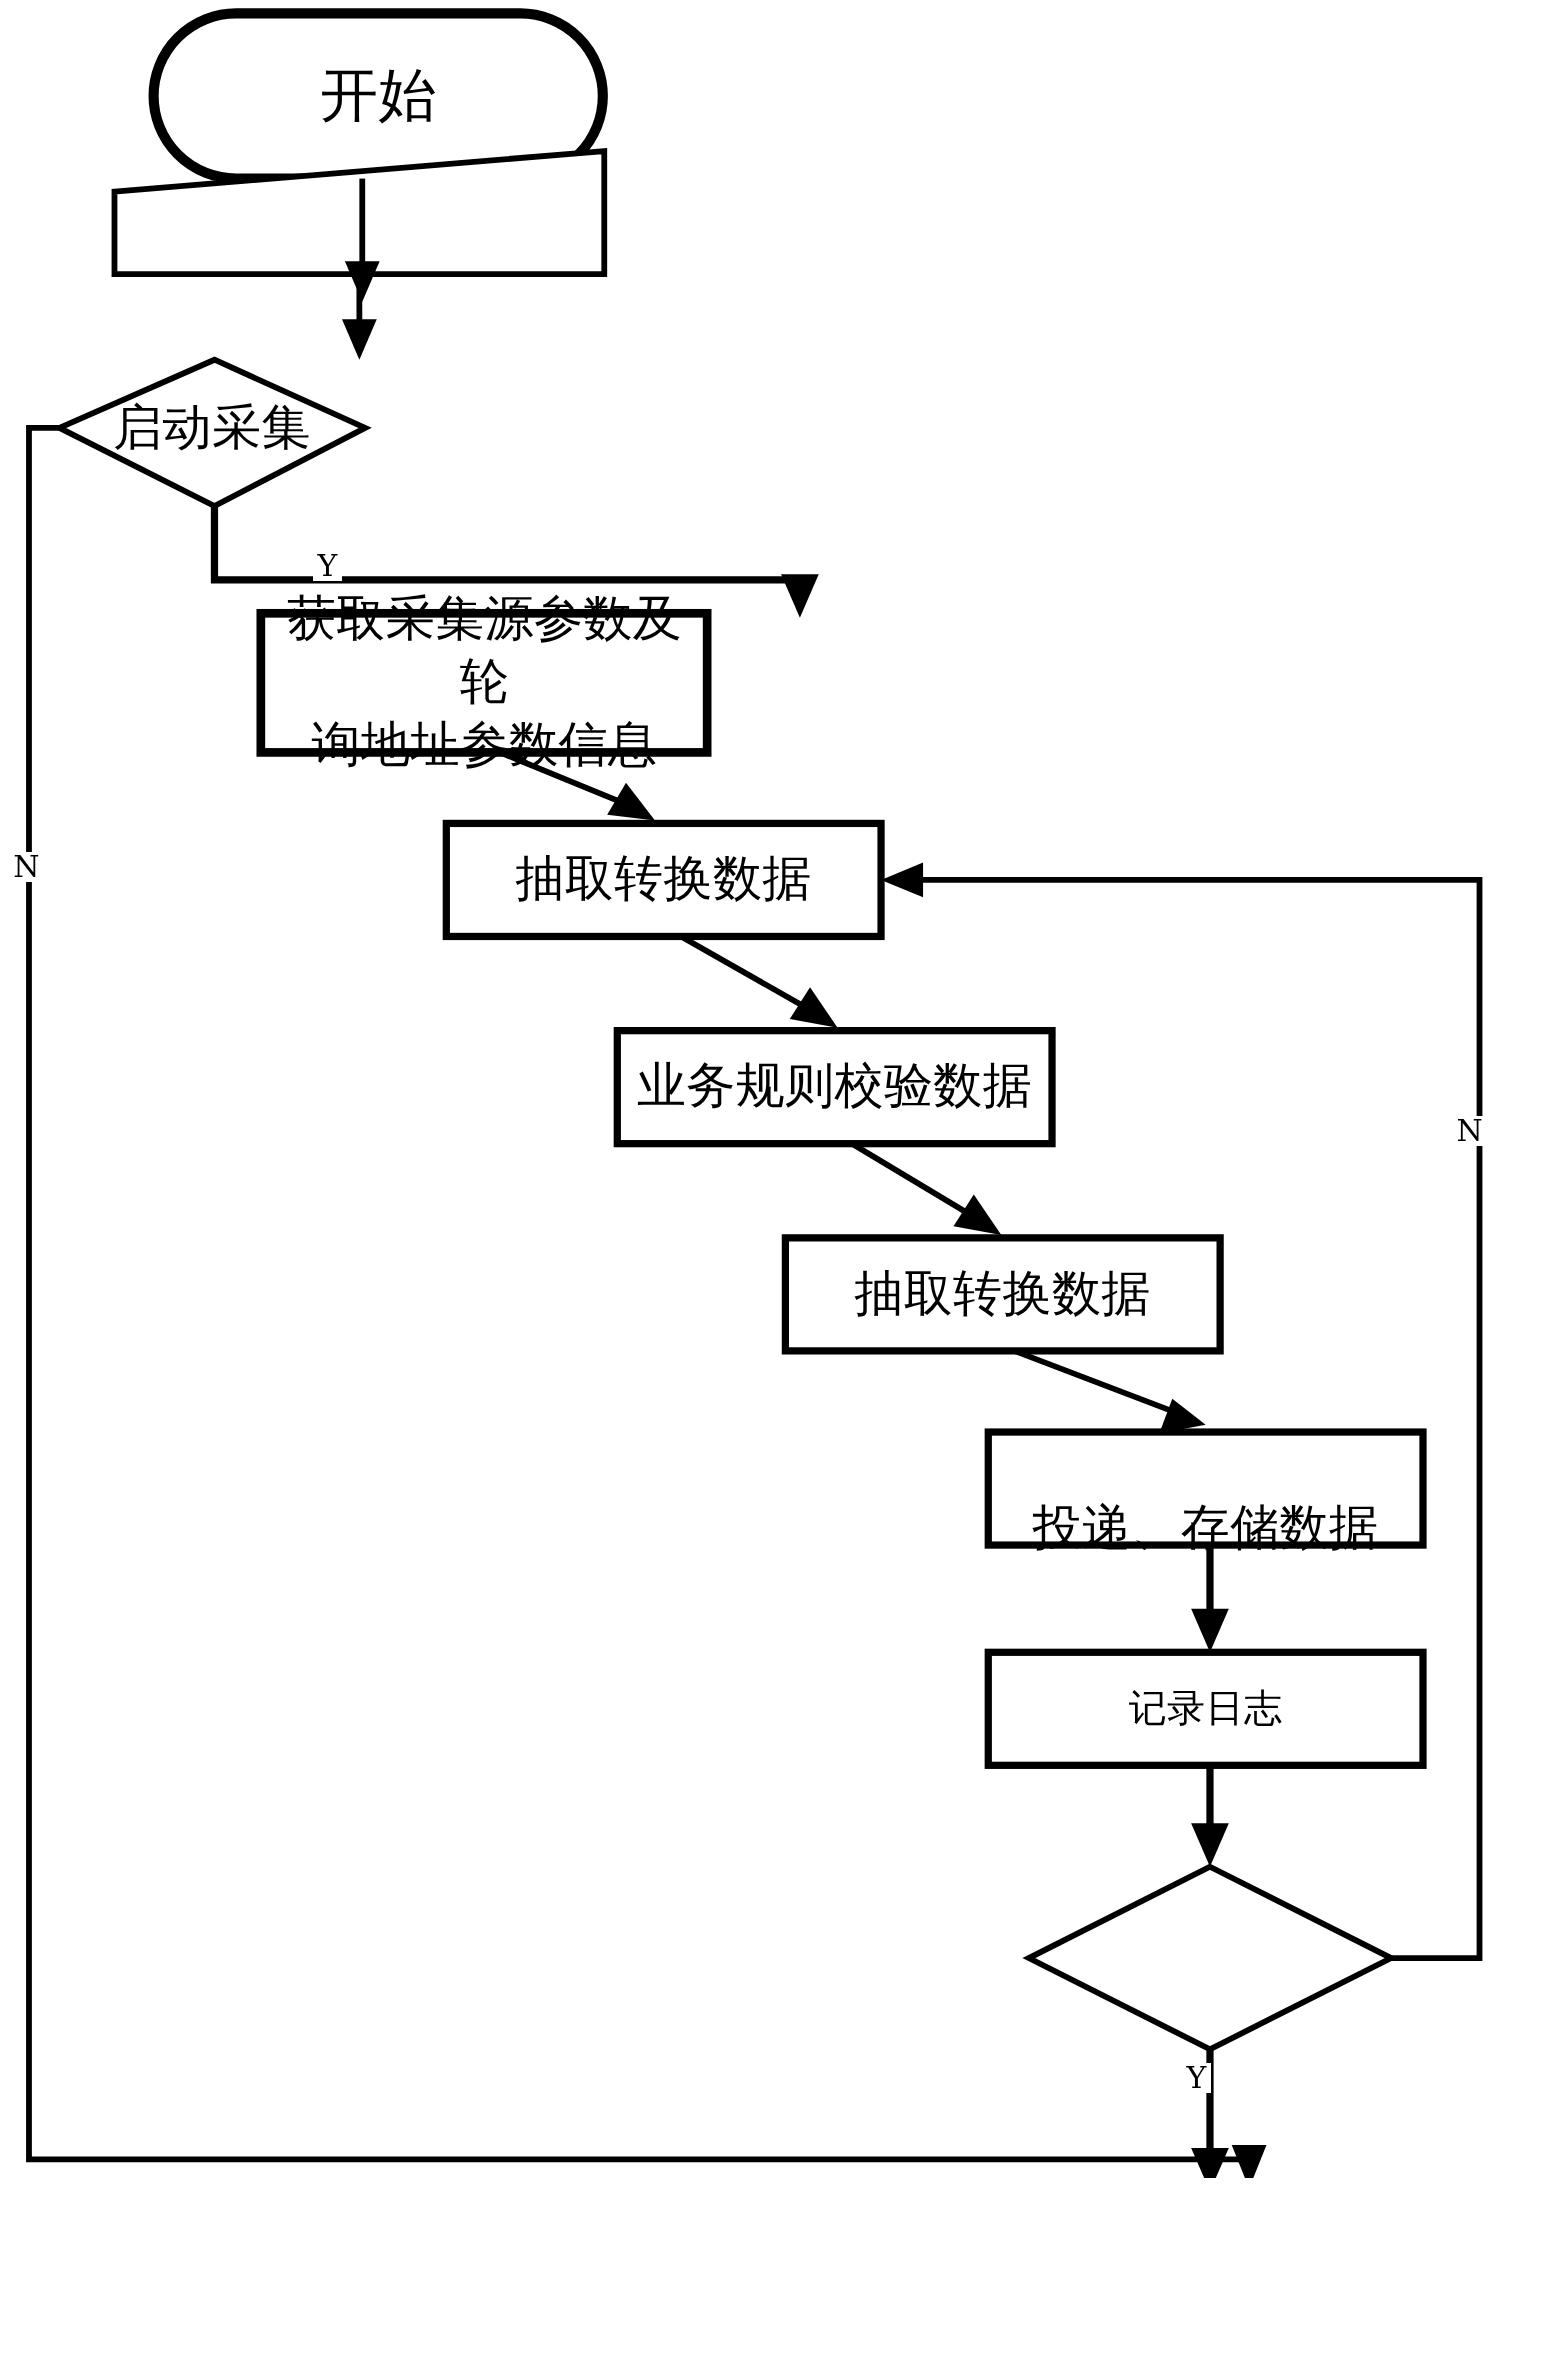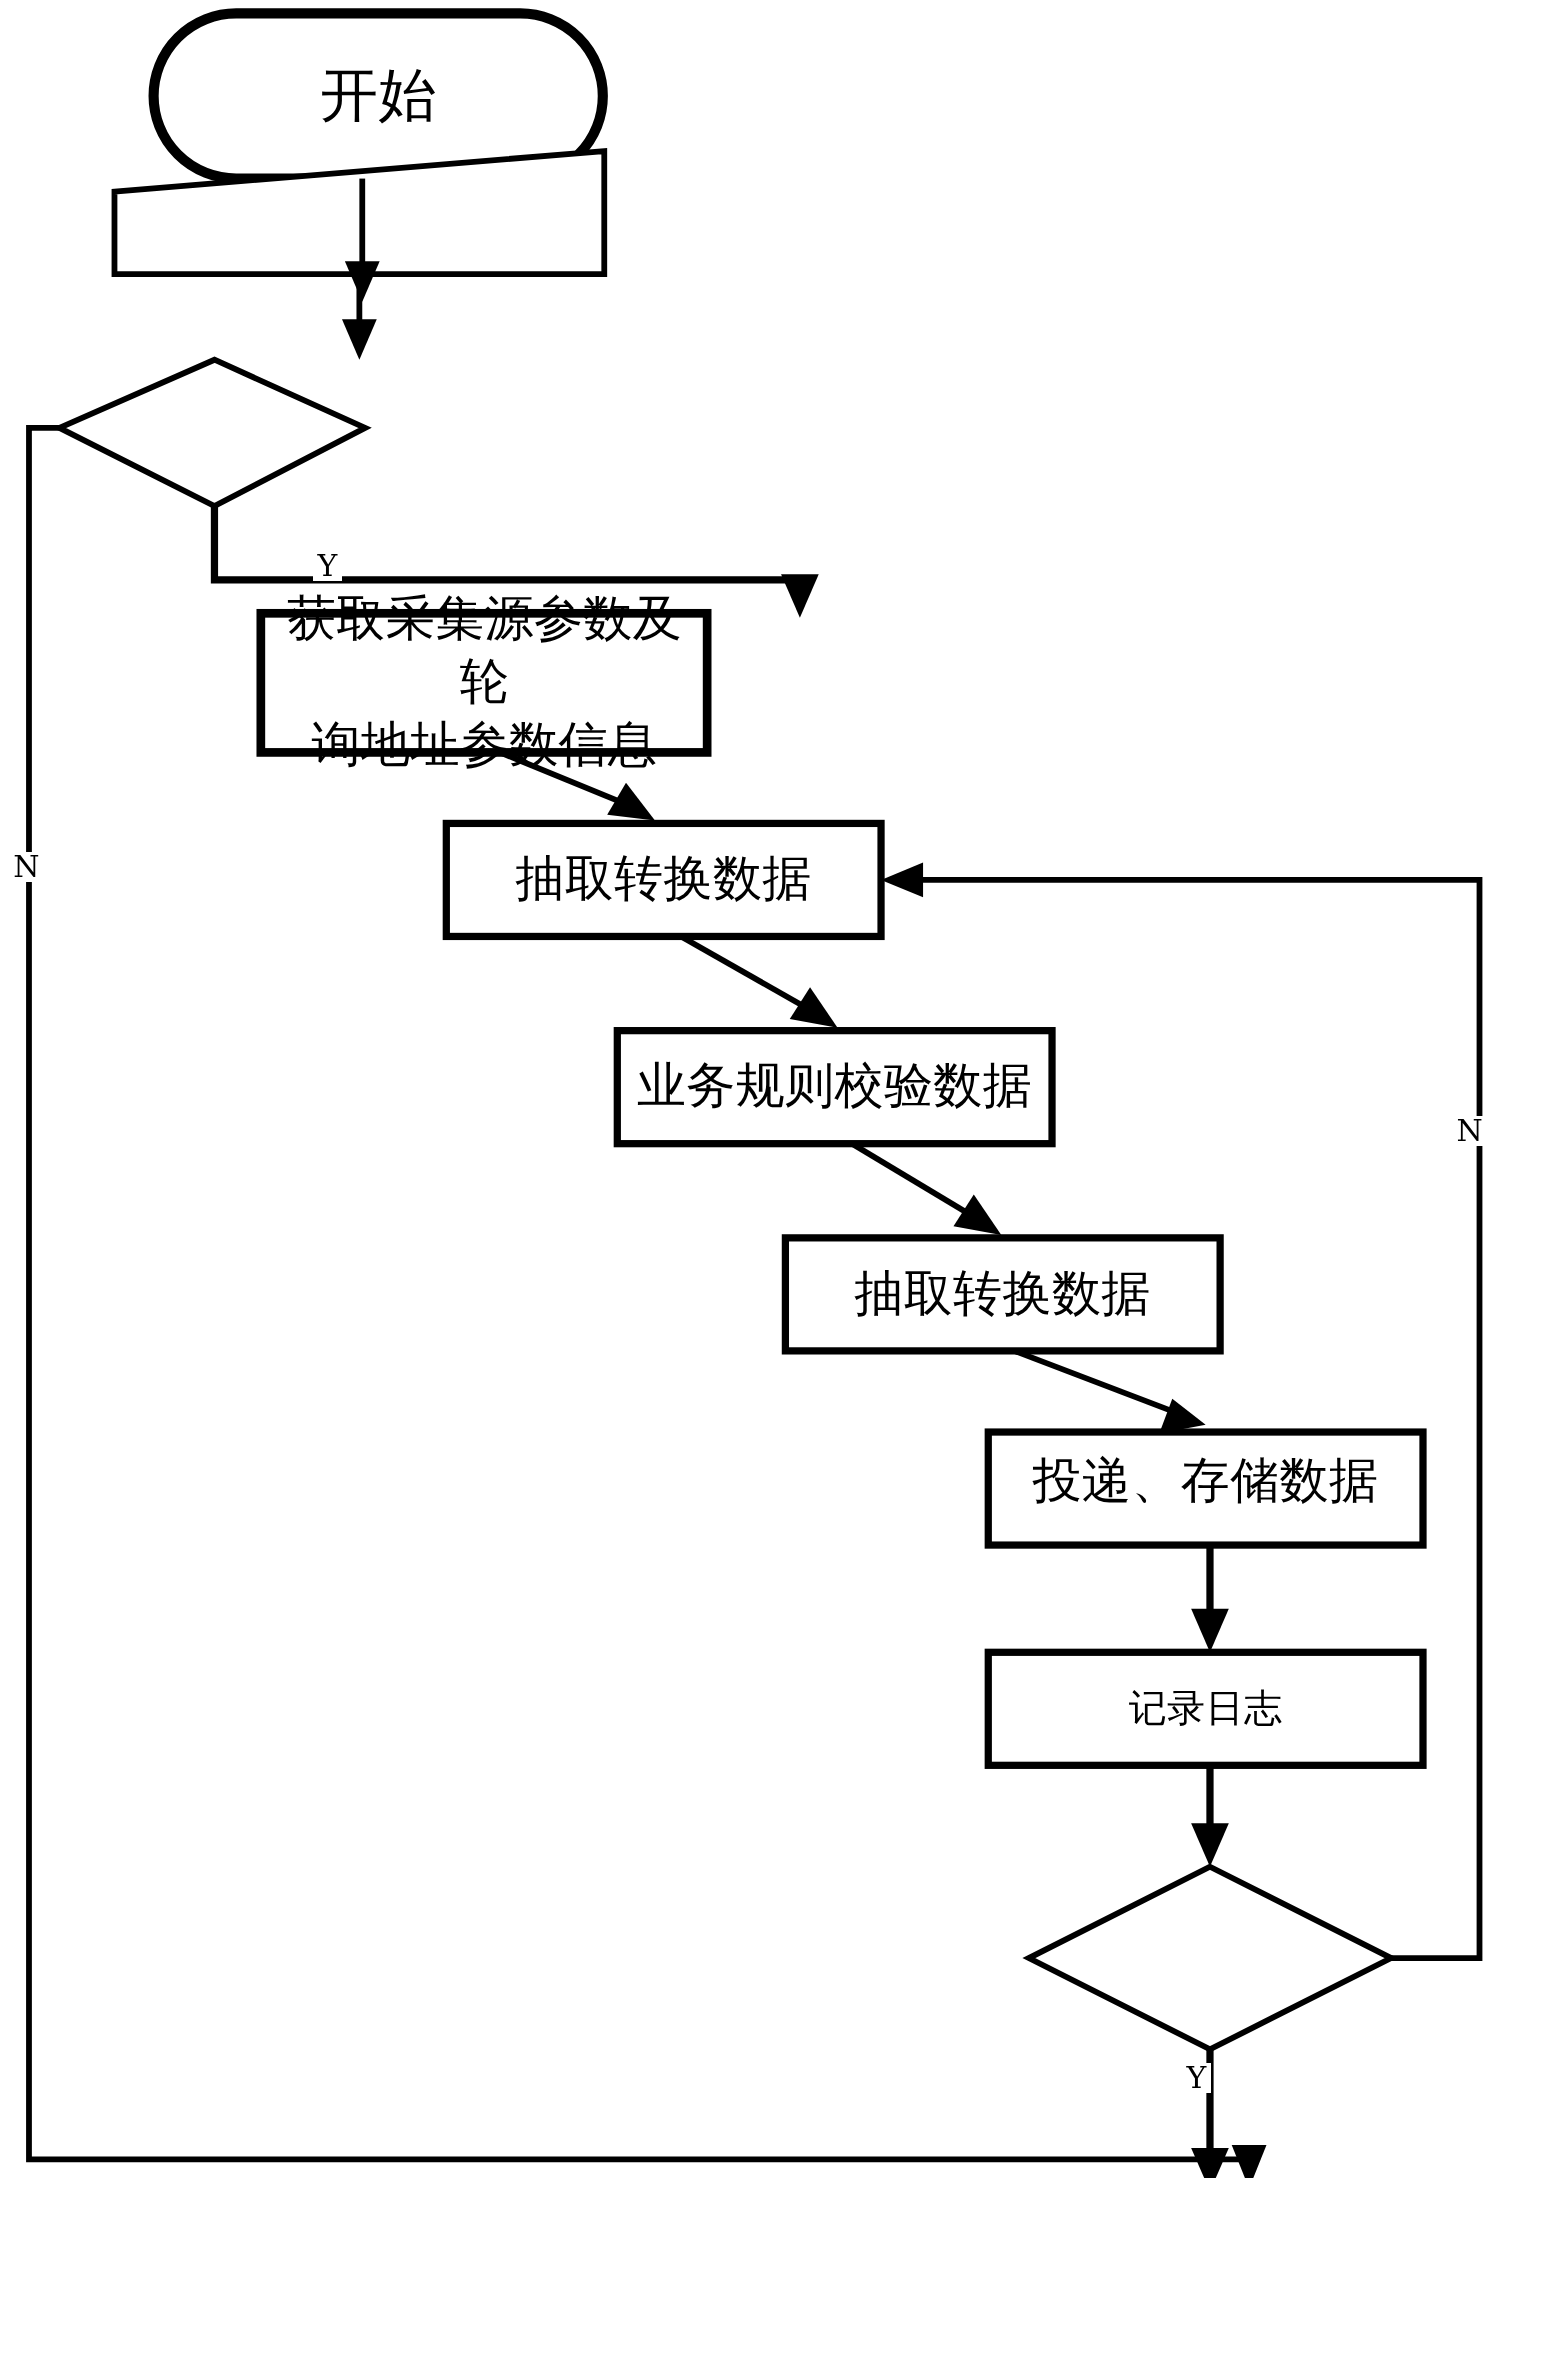--- a/index.html
+++ b/index.html
@@ -122,31 +122,32 @@
     <polygon class="arrowhead" points="608,607 637,595 637,619"></polygon>
 
     <line class="connector" x1="835" y1="1414" x2="835" y2="1498" stroke-width="5"></line>
     <polygon class="arrowhead" points="835,1512 822,1482 848,1482"></polygon>
 
   </svg>
 
   <div class="node-label" style="left: 154px; top: 13px; width: 449px; height: 165px; font-size: 58px;">开始</div>
 
 
+  <div class="node-label" style="left: 59px; top: 380px; width: 306px; height: 96px; font-size: 49px;">启动采集</div>
 
   <div class="node-label" style="left: 270px; top: 613px; width: 429px; height: 139px; font-size: 49px;">获取采集源参数及轮
 询地址参数信息</div>
 
   <div class="node-label" style="left: 446px; top: 823px; width: 435px; height: 113px; font-size: 49px;">抽取转换数据</div>
 
   <div class="node-label" style="left: 617px; top: 1030px; width: 435px; height: 113px; font-size: 49px;">业务规则校验数据</div>
 
   <div class="node-label" style="left: 785px; top: 1238px; width: 435px; height: 113px; font-size: 49px;">抽取转换数据</div>
 
-  <div class="node-label" style="left: 988px; top: 1425px; width: 435px; height: 113px; font-size: 49px;">投递、存储数据</div>
+  <div class="node-label" style="left: 988px; top: 1472px; width: 435px; height: 113px; font-size: 49px;">投递、存储数据</div>
 
   <div class="node-label" style="left: 988px; top: 1652px; width: 435px; height: 113px; font-size: 38px;">记录日志</div>
 
 
 
   <div class="edge-label" style="left: 313px; top: 551px;">Y</div>
 
   <div class="edge-label" style="left: 8.7px; top: 852px;">N</div>
 
   <div class="edge-label" style="left: 1452px; top: 1116px;">N</div>

